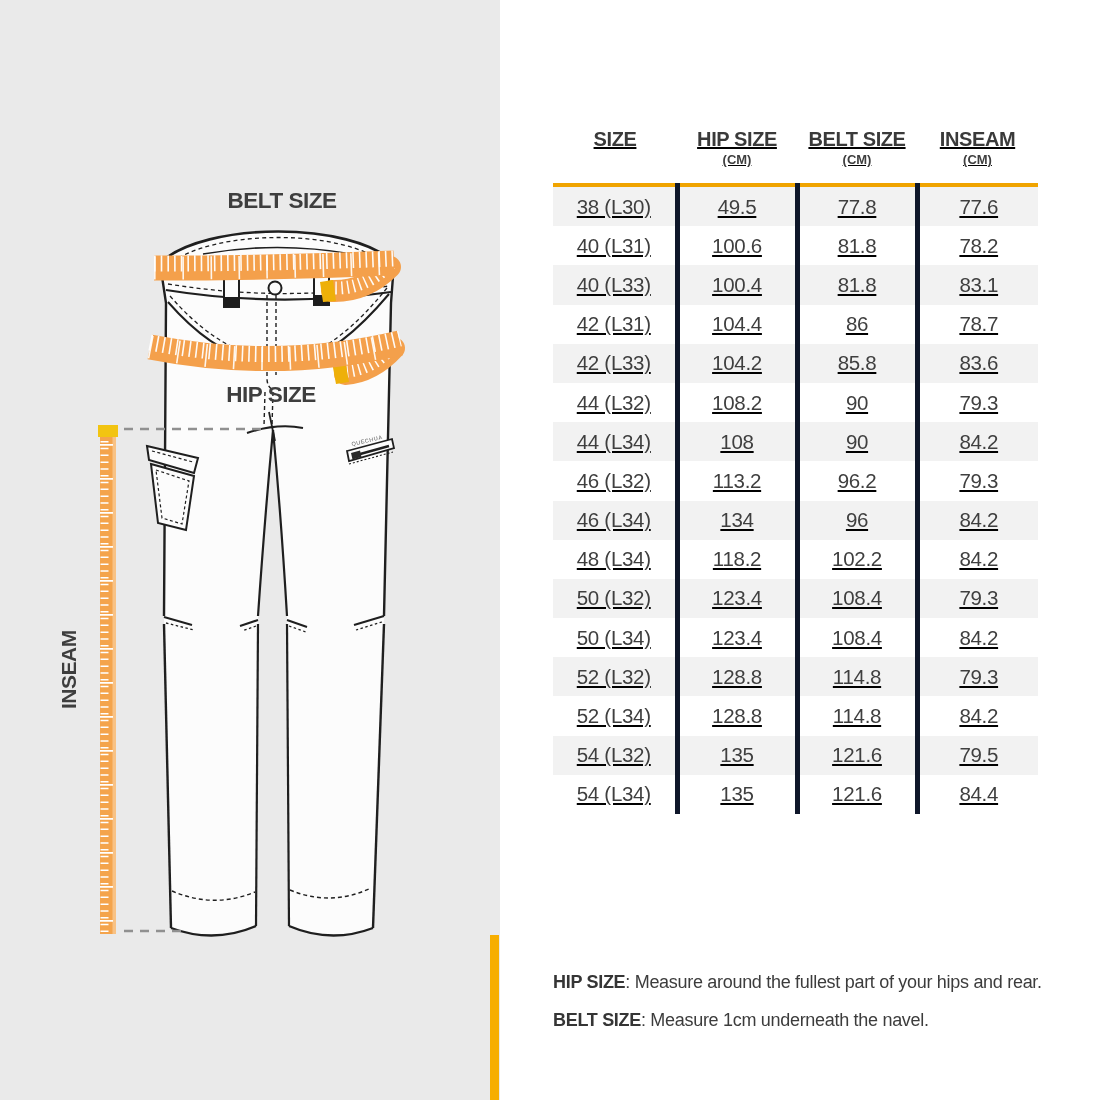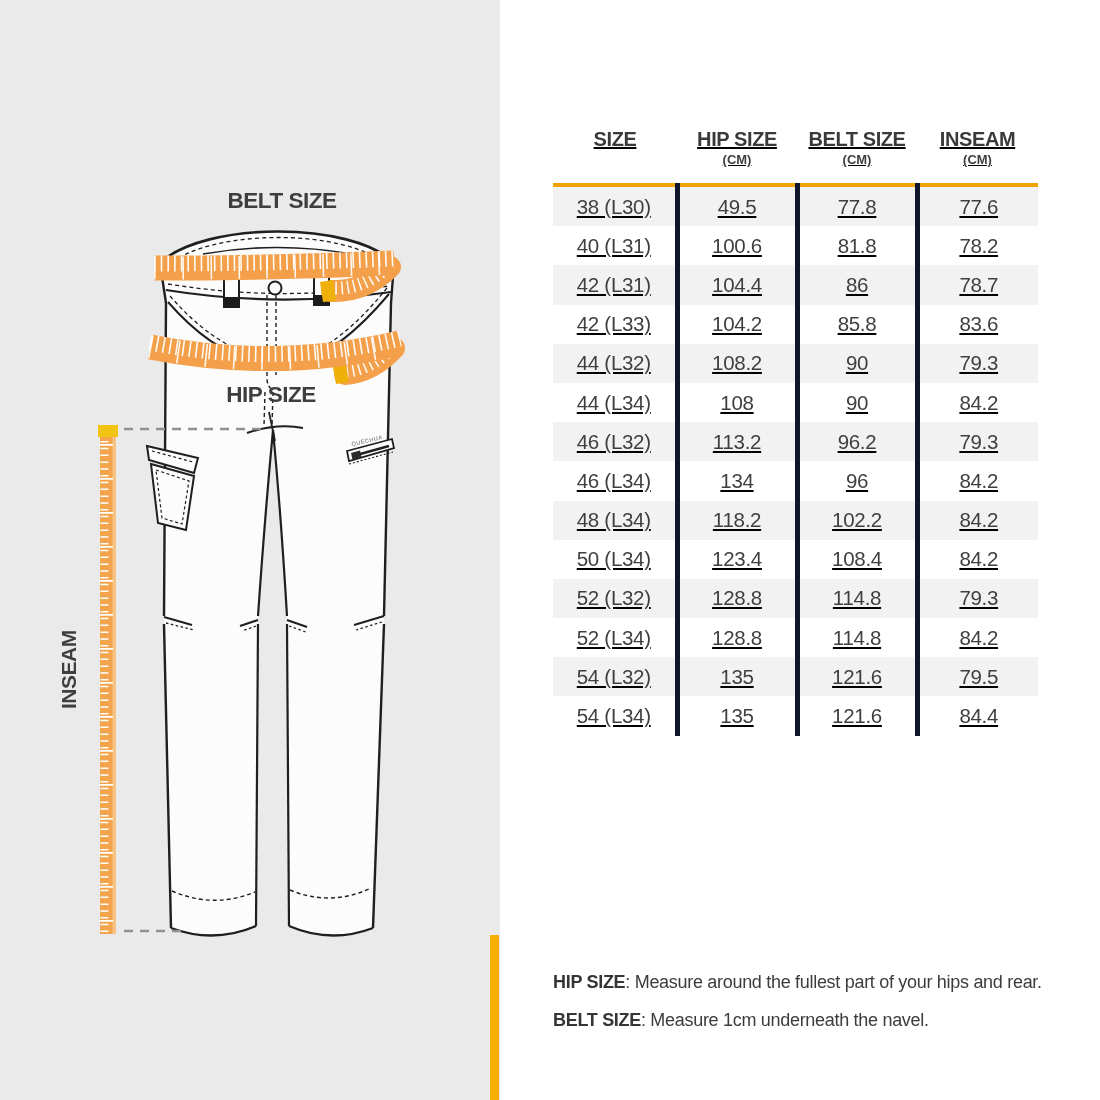--- a/index.html
+++ b/index.html
@@ -191,20 +191,26 @@
             <td>77.8</td>
             <td>77.6</td>
           </tr>
           <tr>
             <td>40 (L31)</td>
             <td>100.6</td>
             <td>81.8</td>
             <td>78.2</td>
           </tr>
           <tr>
+            <td>40 (L33)</td>
+            <td>100.4</td>
+            <td>81.8</td>
+            <td>83.1</td>
+          </tr>
+          <tr>
             <td>42 (L31)</td>
             <td>104.4</td>
             <td>86</td>
             <td>78.7</td>
           </tr>
           <tr>
             <td>42 (L33)</td>
             <td>104.2</td>
             <td>85.8</td>
             <td>83.6</td>
@@ -233,20 +239,26 @@
             <td>96</td>
             <td>84.2</td>
           </tr>
           <tr>
             <td>48 (L34)</td>
             <td>118.2</td>
             <td>102.2</td>
             <td>84.2</td>
           </tr>
           <tr>
+            <td>50 (L32)</td>
+            <td>123.4</td>
+            <td>108.4</td>
+            <td>79.3</td>
+          </tr>
+          <tr>
             <td>50 (L34)</td>
             <td>123.4</td>
             <td>108.4</td>
             <td>84.2</td>
           </tr>
           <tr>
             <td>52 (L32)</td>
             <td>128.8</td>
             <td>114.8</td>
             <td>79.3</td>

